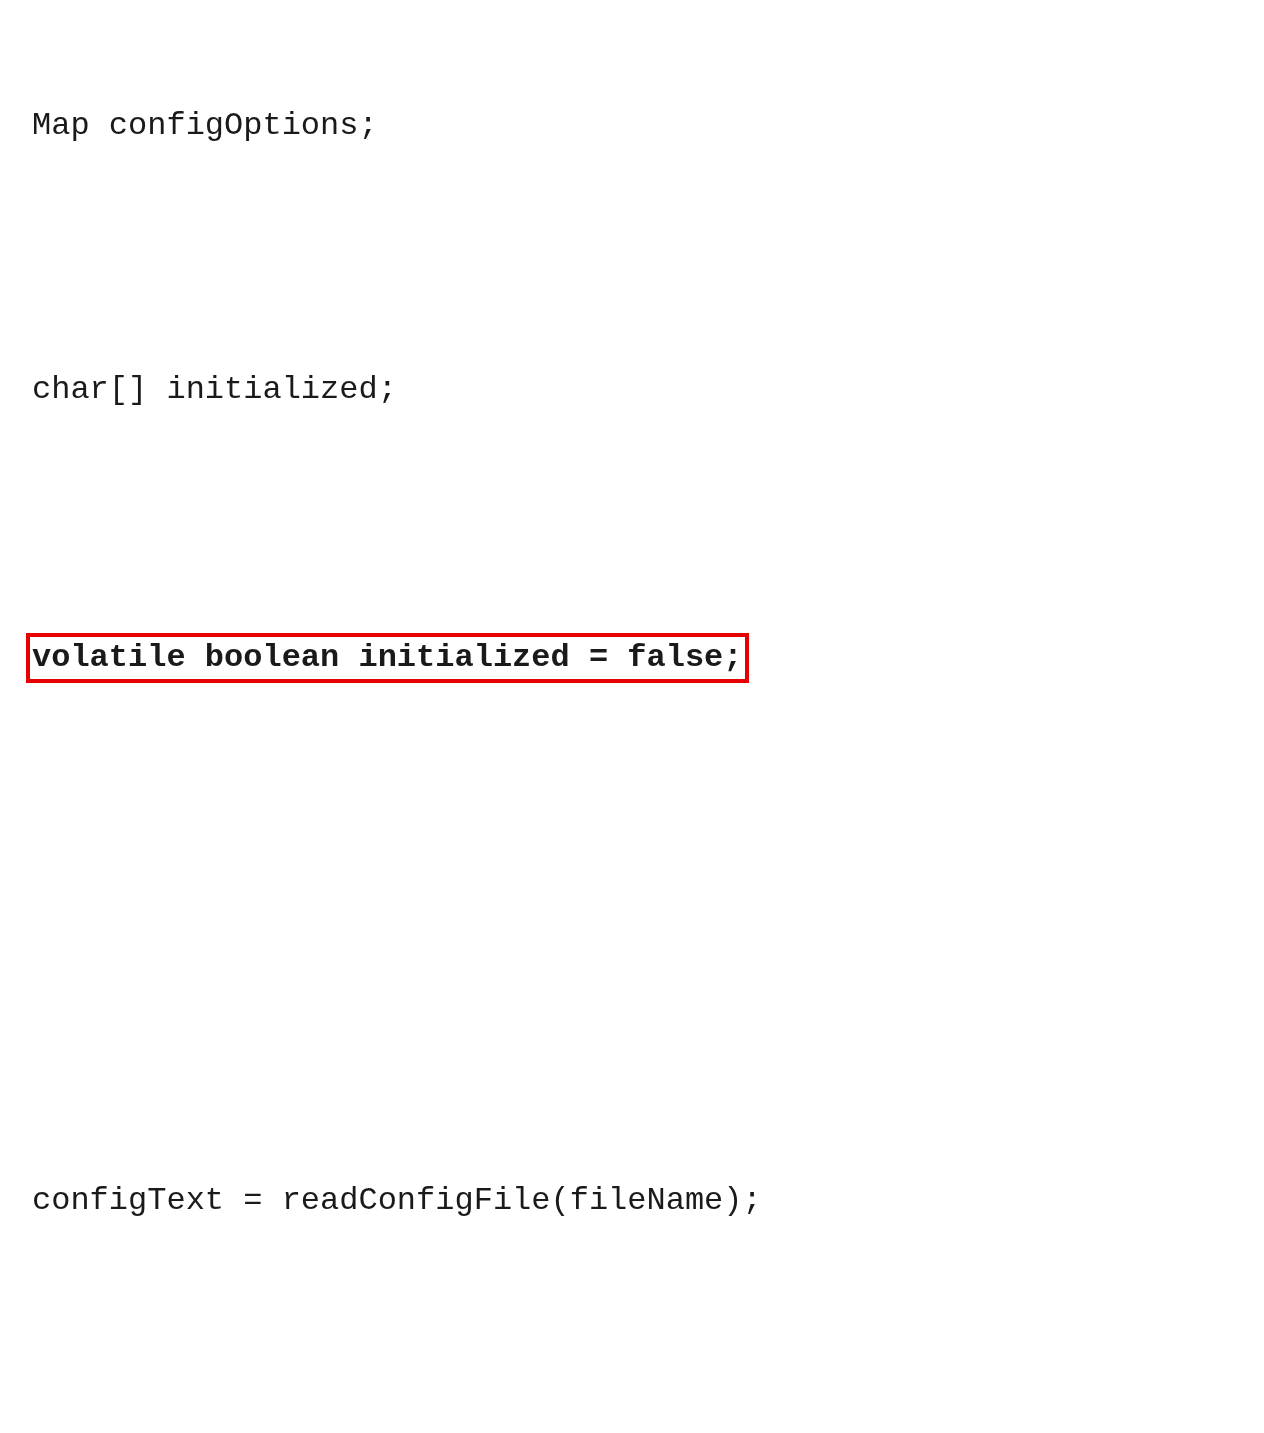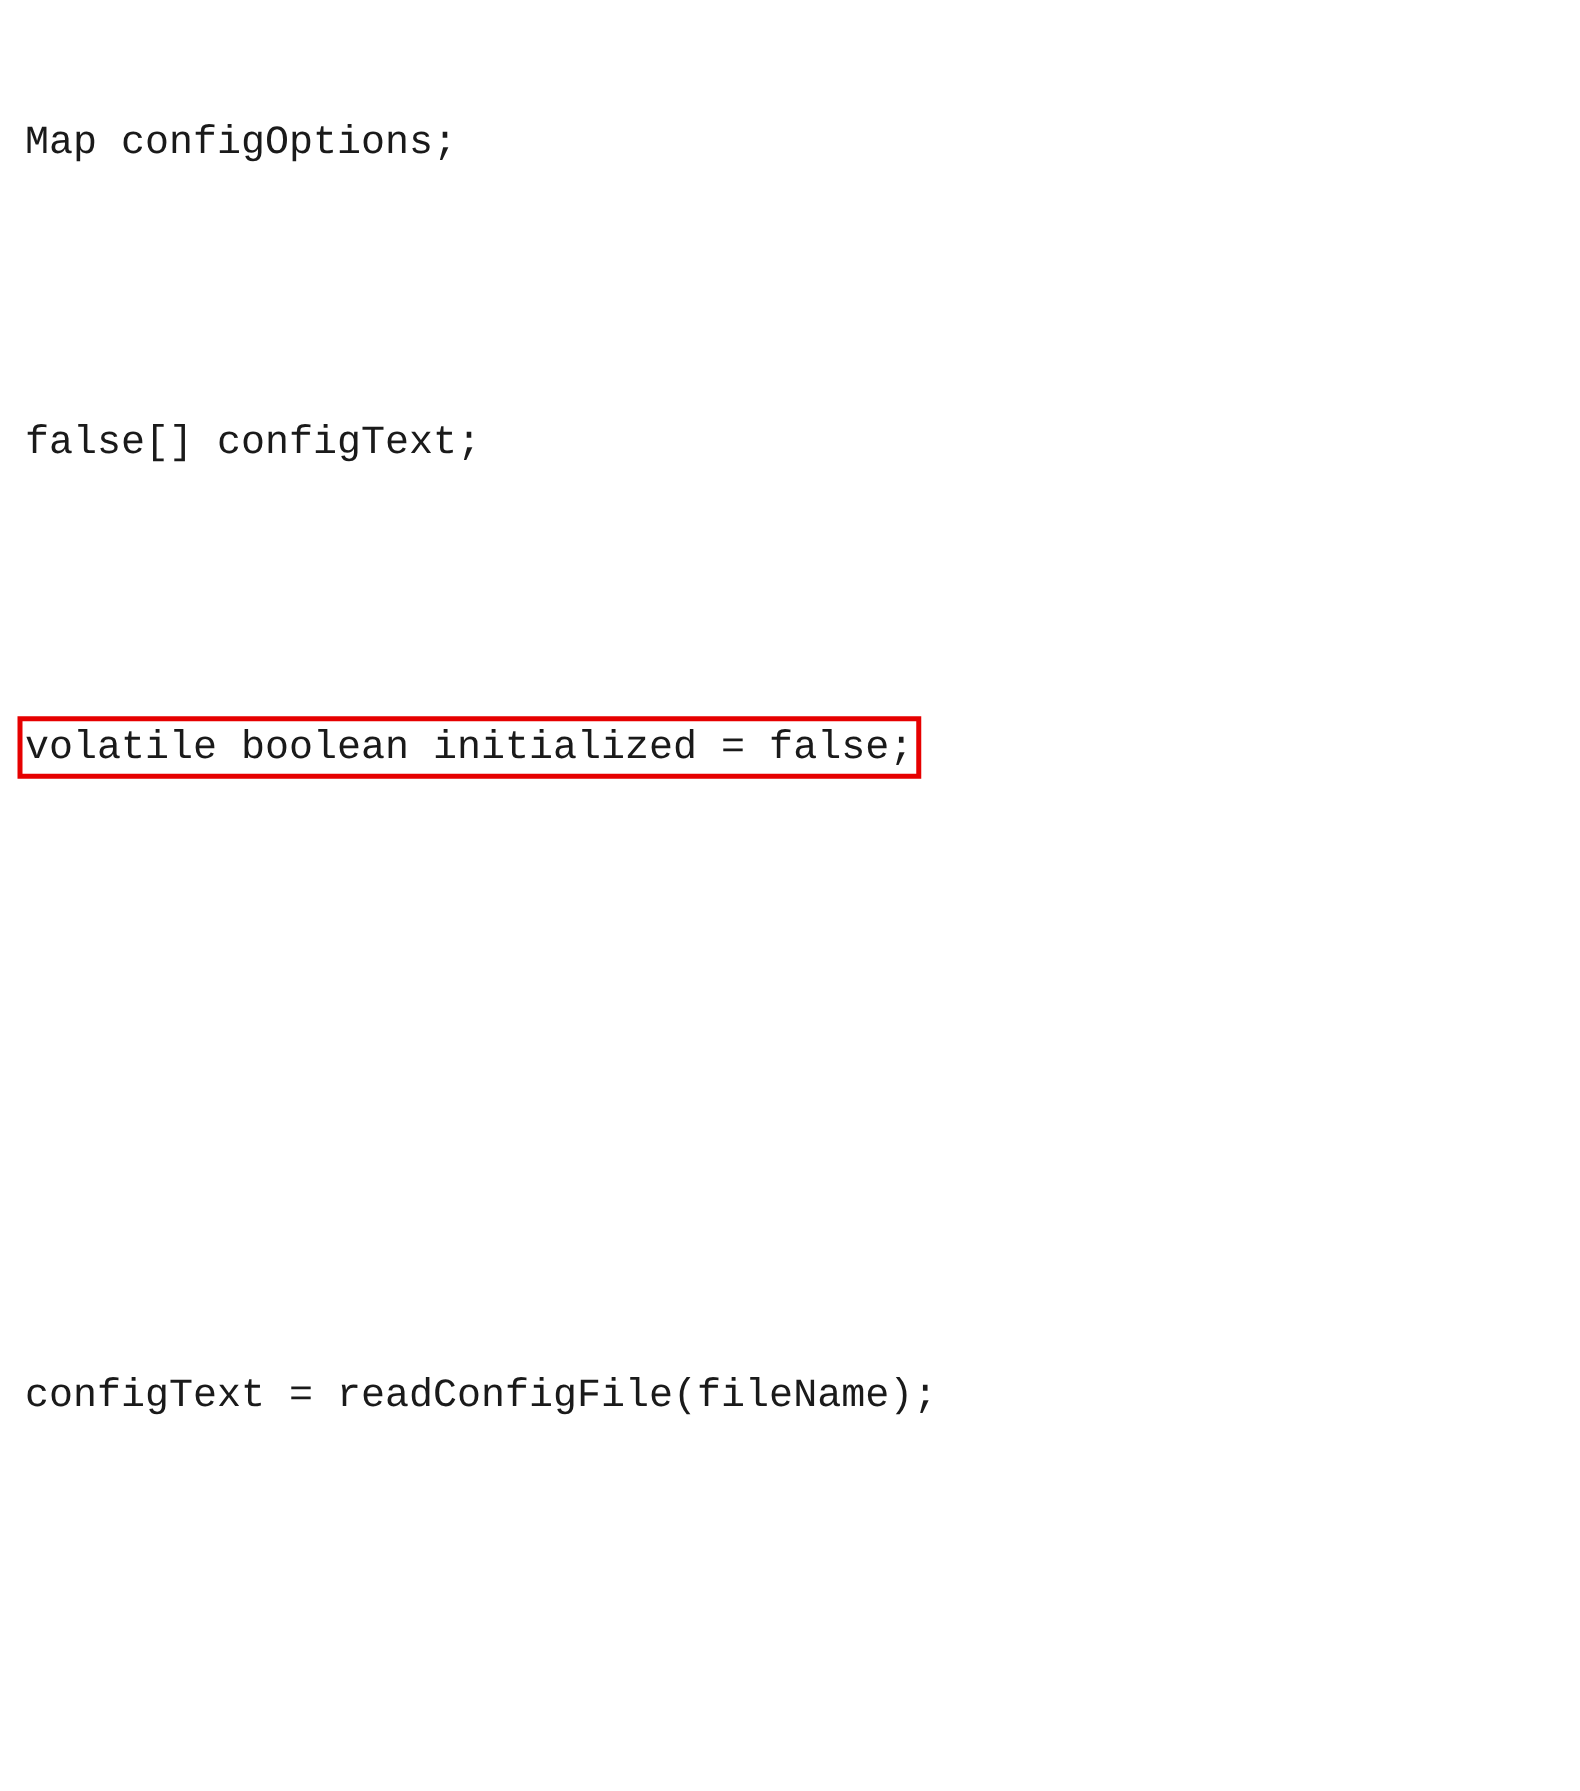--- a/index.html
+++ b/index.html
@@ -9,43 +9,44 @@
       font-family: "Consolas", "Courier New", monospace;
       font-size: 32px;
       color: #1a1a1a;
       line-height: 1.3;
     }
     .code-block {
       white-space: pre;
     }
     .line {
       display: block;
-      margin: 0;
+      margin: 12px;
       padding: 0;
     }
     .highlight {
       display: inline-block;
       border: 4px solid #e60000;
       padding: 0 2px;
       margin-left: -6px;
+      font-weight: bold;
     }
     .blank {
       height: 1em;
     }
     .blank-double {
       height: 2.4em;
     }
   </style>
 </head>
 <body>
 
 <div class="code-block">
   <span class="line">Map configOptions;</span>
   <div class="blank"></div>
-  <span class="line">false[] configText;</span>
+  <span class="line">char[] initialized;</span>
   <div class="blank"></div>
   <span class="line"><span class="highlight">volatile boolean initialized = false;</span></span>
   <div class="blank-double"></div>
   <div class="blank"></div>
   <div class="blank"></div>
   <span class="line">configText = readConfigFile(fileName);</span>
   
   
   
   

